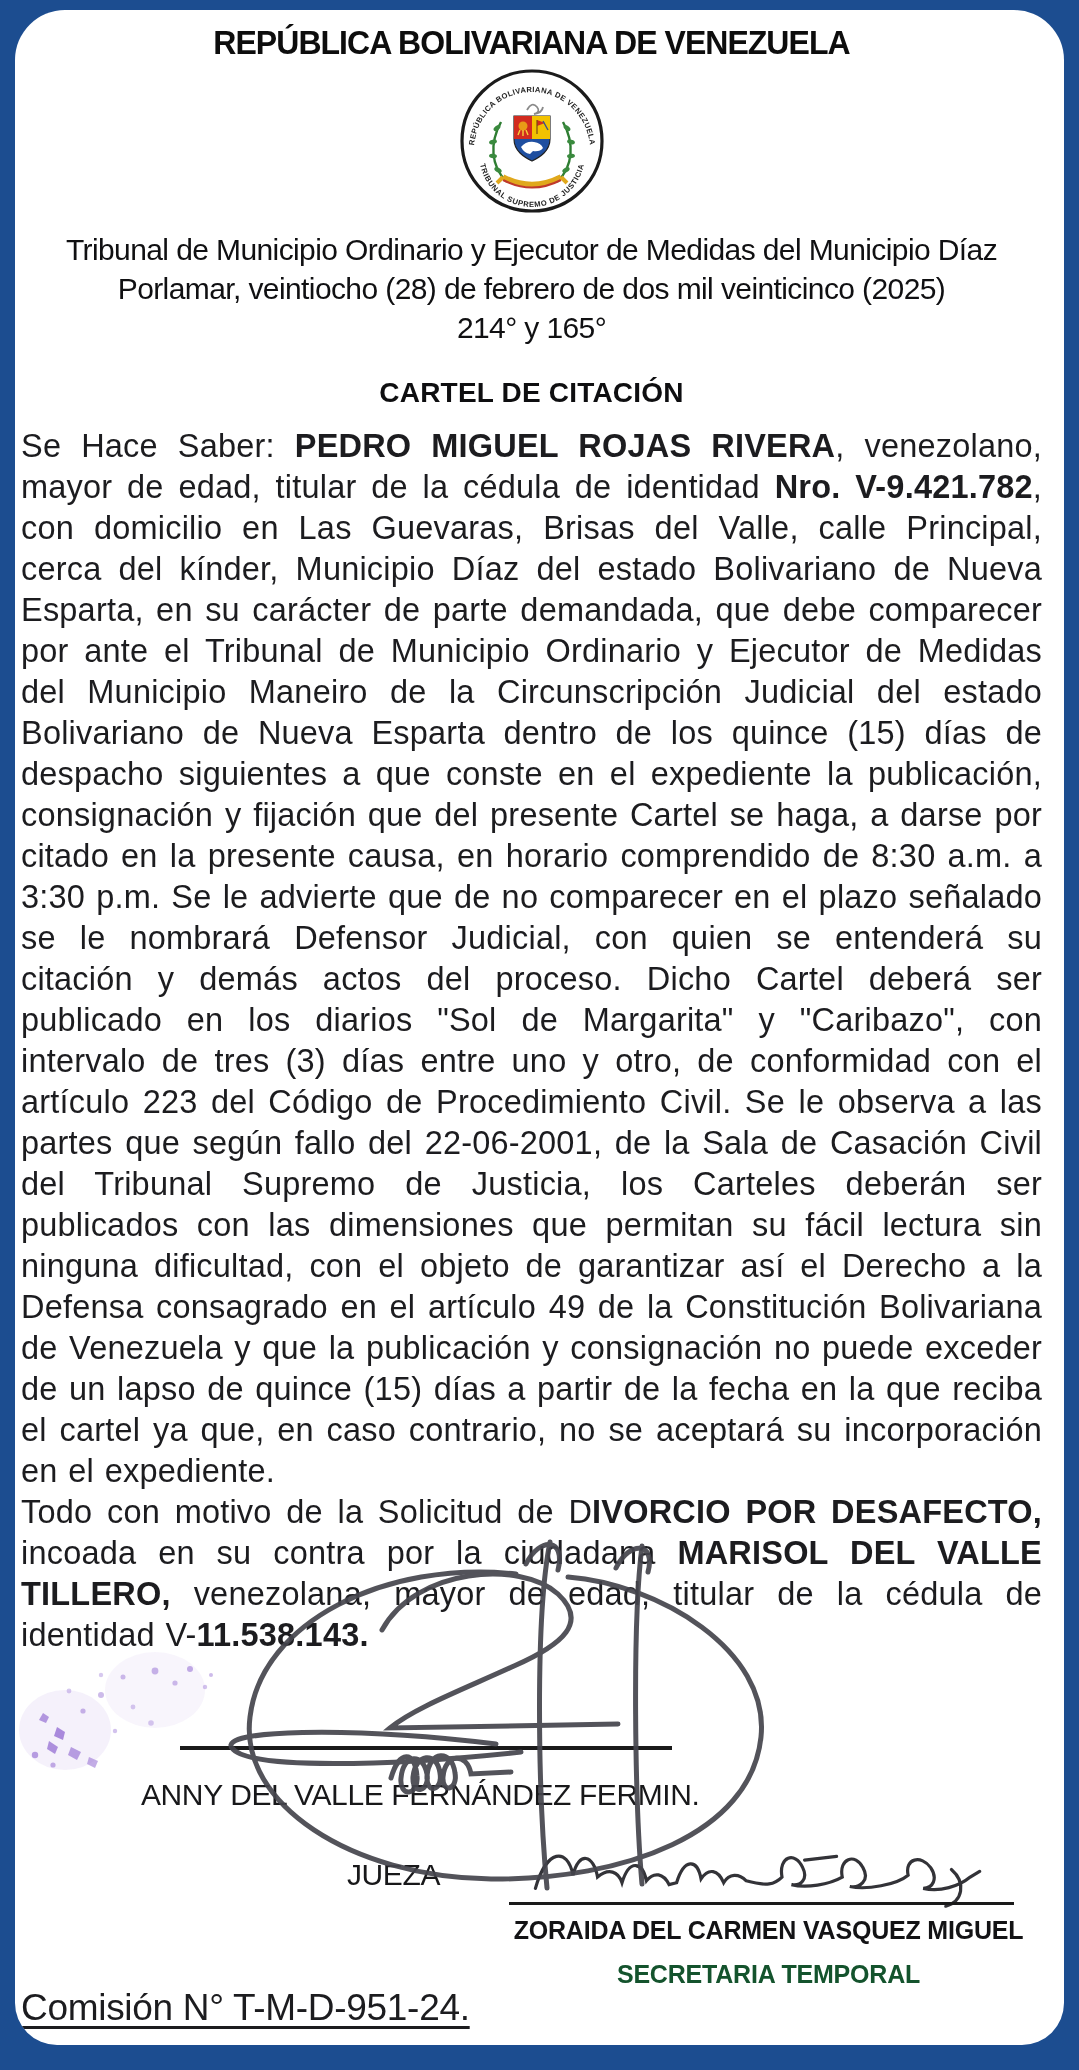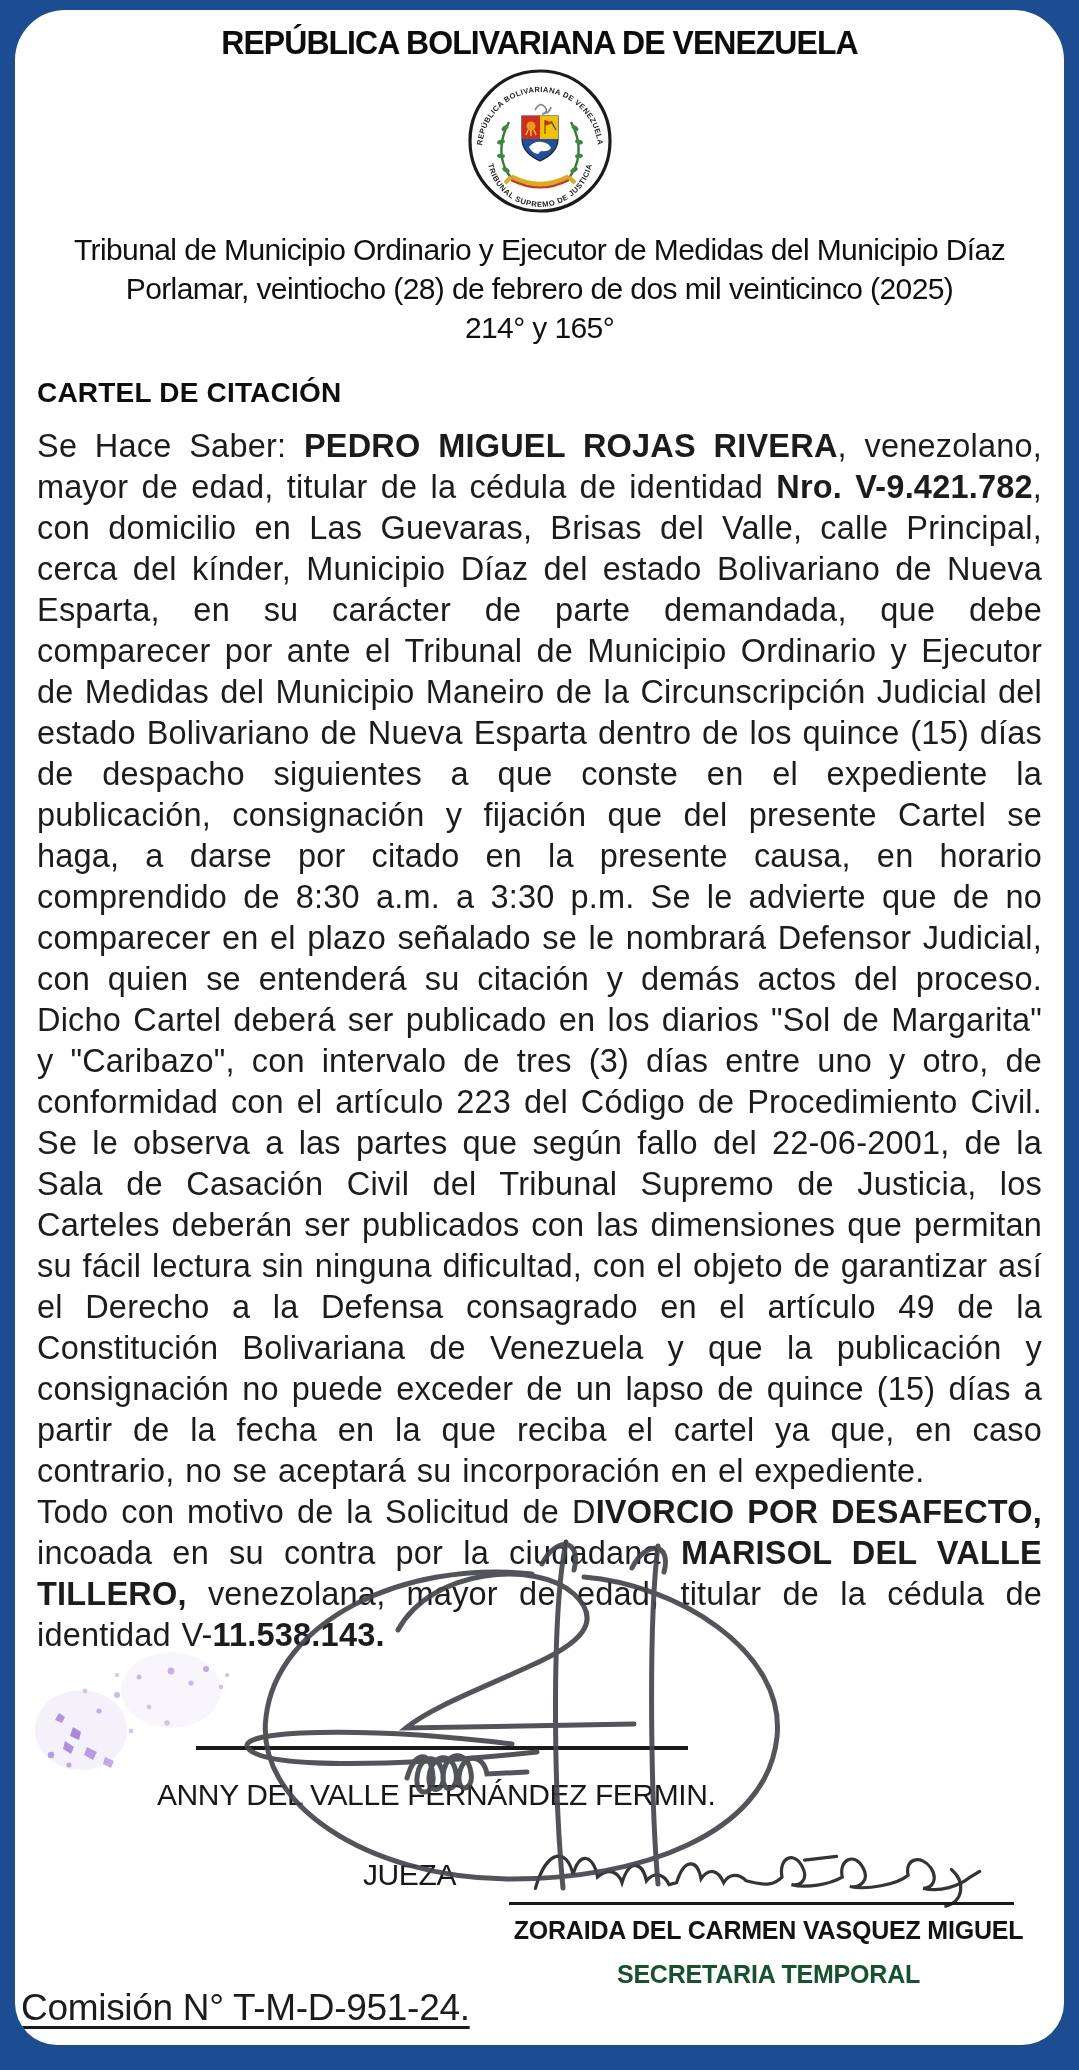--- a/index.html
+++ b/index.html
@@ -1,23 +1,23 @@
 <!DOCTYPE html>
 <html><head>
 <meta charset="utf-8">
 <style>
   html,body{margin:0;padding:0;}
   body{width:1079px;height:2070px;background:#1c4d90;font-family:"Liberation Sans",sans-serif;position:relative;overflow:hidden;}
   .card{position:absolute;left:15px;top:10px;width:1049px;height:2035px;background:#ffffff;
         border-radius:50px 50px 42px 42px;overflow:hidden;}
-  .inner{position:relative;width:100%;height:100%;padding:6px 22px 0 22px;box-sizing:border-box;color:#161618;}
+  .inner{position:relative;width:100%;height:100%;padding:6px 22px 0 6px;box-sizing:border-box;color:#161618;}
   .country-title{margin-top:8px;text-align:center;font-weight:700;font-size:33px;letter-spacing:-1px;color:#0d0d0d;transform:scaleX(.97);}
   .seal-wrap{text-align:center;margin-top:4px;}
   .court-block{margin-top:10px;text-align:center;font-weight:400;font-size:30px;line-height:39px;letter-spacing:-.6px;color:#101012;}
-  .doc-title{margin-top:30px;font-weight:700;font-size:28px;letter-spacing:.2px;color:#0e0e10;}
+  .doc-title{margin-top:30px;text-align:center;font-weight:700;font-size:28px;letter-spacing:.2px;color:#0e0e10;}
   .body-text{margin-top:17px;font-size:32.5px;line-height:41px;text-align:justify;color:#1c1c1f;letter-spacing:.2px;word-spacing:1.5px;}
   .body-text p{margin:0;}
   .b{font-weight:700;}
   .judge-block{position:relative;height:240px;margin-top:4px;}
   .sig-line{position:absolute;left:159px;top:86px;width:492px;height:4px;background:#1a1a1a;}
   .judge-name{position:absolute;left:120px;top:118px;width:560px;text-align:left;font-size:30px;letter-spacing:-.4px;color:#18181a;}
   .judge-role{position:absolute;left:150px;top:198px;width:445px;text-align:center;font-size:30px;letter-spacing:-.4px;color:#18181a;}
   .scribble{position:absolute;left:165px;top:-128px;width:645px;height:370px;z-index:3;pointer-events:none;}
   .stamp{position:absolute;left:-16px;top:-25px;width:280px;height:160px;z-index:2;pointer-events:none;}
   .secretary-block{position:absolute;right:28px;bottom:20px;width:535px;height:195px;}

